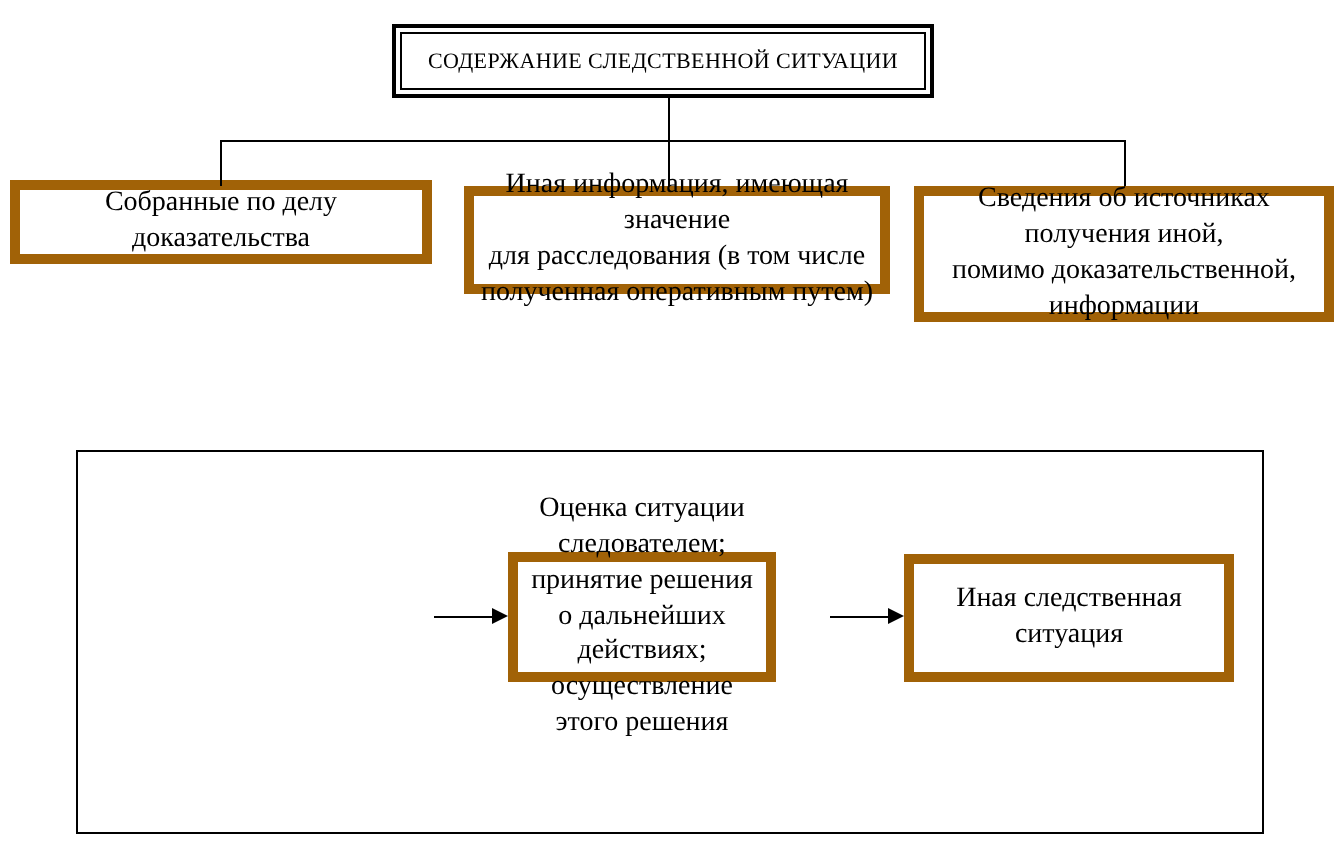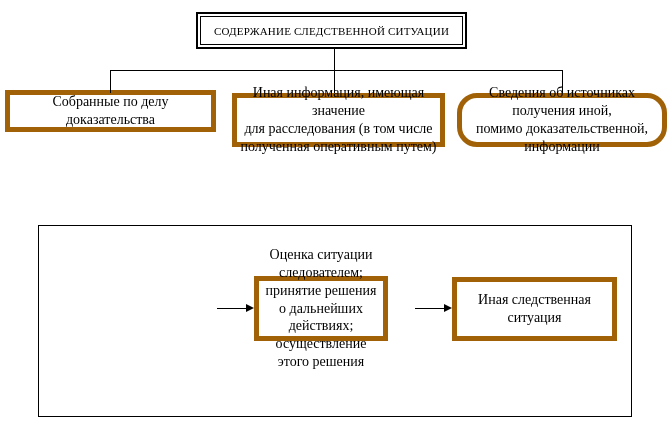--- a/index.html
+++ b/index.html
@@ -56,21 +56,21 @@
   <div class="line h" style="left:110px;top:70px;width:453px;"></div>
   <div class="line v" style="left:110px;top:70px;height:23px;"></div>
   <div class="line v" style="left:562px;top:70px;height:23px;"></div>
 
   <div class="box" style="left:5px;top:90px;width:211px;height:42px;">Собранные по делу доказательства</div>
 
   <div class="box" style="left:232px;top:93px;width:213px;height:54px;">Иная информация, имеющая значение
 для расследования (в том числе
 полученная оперативным путем)</div>
 
-  <div class="box" style="left:457px;top:93px;width:210px;height:54px;border-radius:20px;">Сведения об источниках получения иной,
+  <div class="box" style="left:457px;top:93px;width:210px;height:68px;">Сведения об источниках получения иной,
 помимо доказательственной,
 информации</div>
 
   <div class="frame" style="left:38px;top:225px;width:594px;height:192px;"></div>
 
 
 
   <div class="box" style="left:254px;top:276px;width:134px;height:65px;">Оценка ситуации следователем;
 принятие решения
 о дальнейших действиях;

